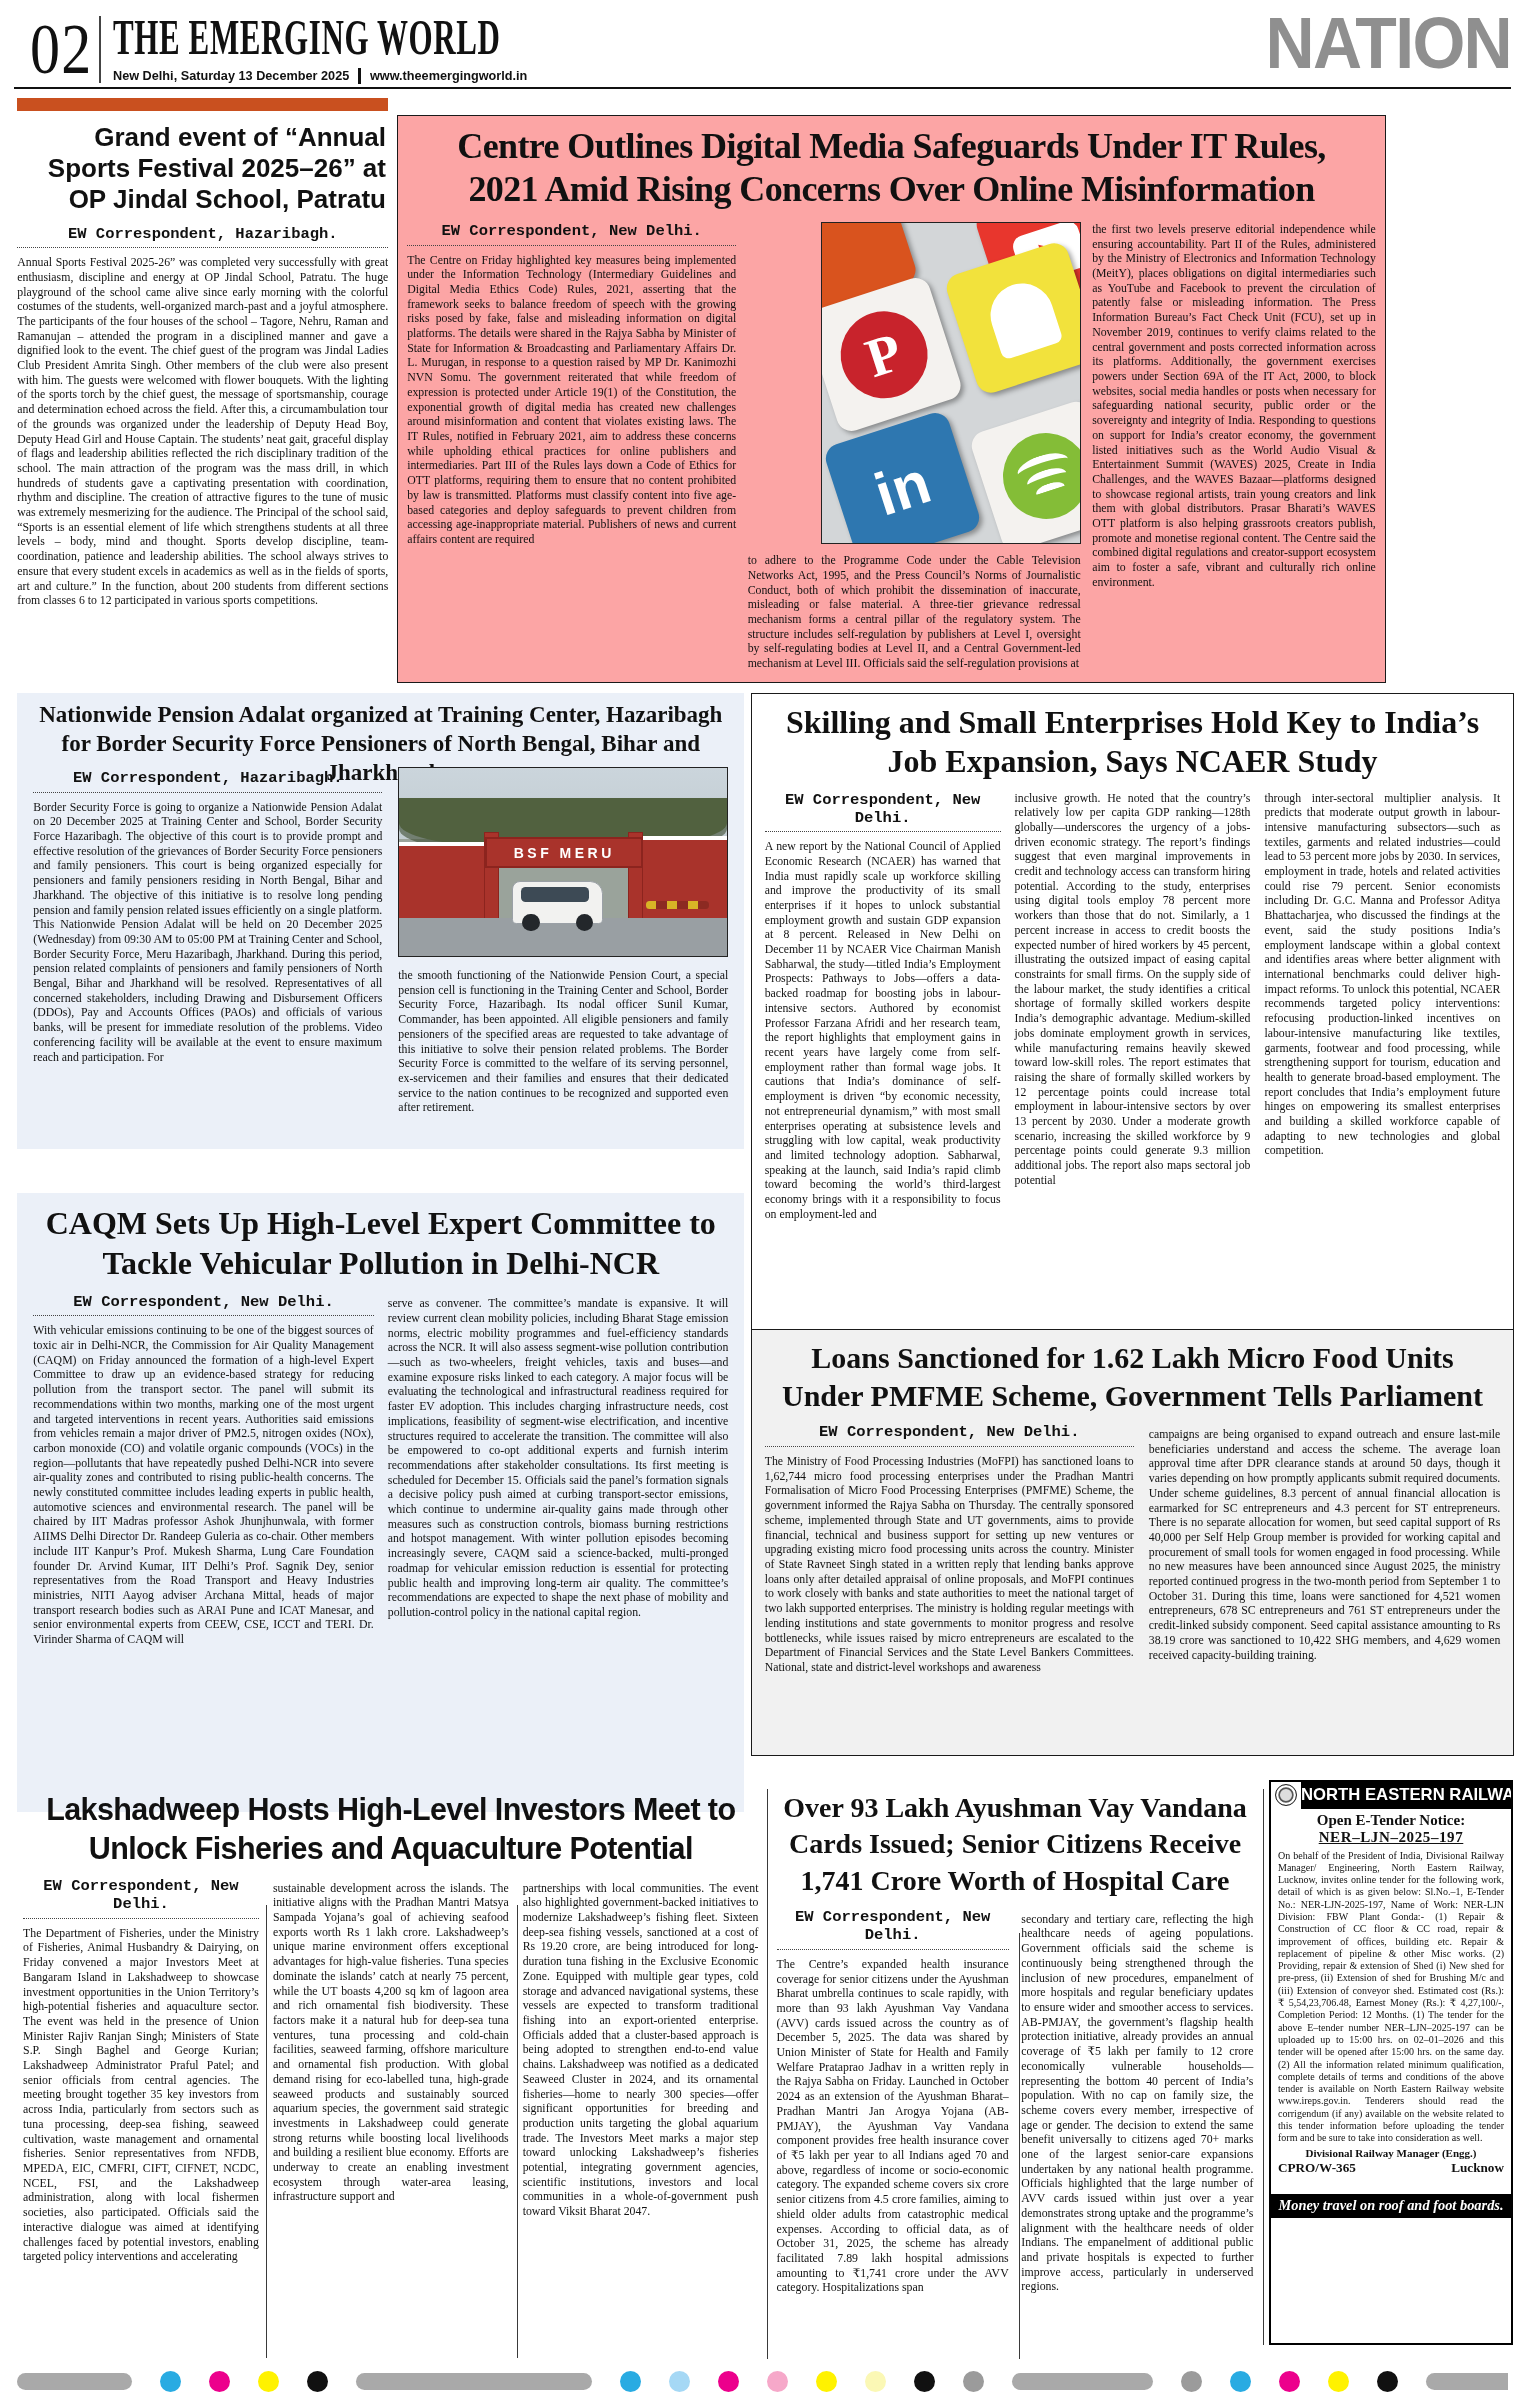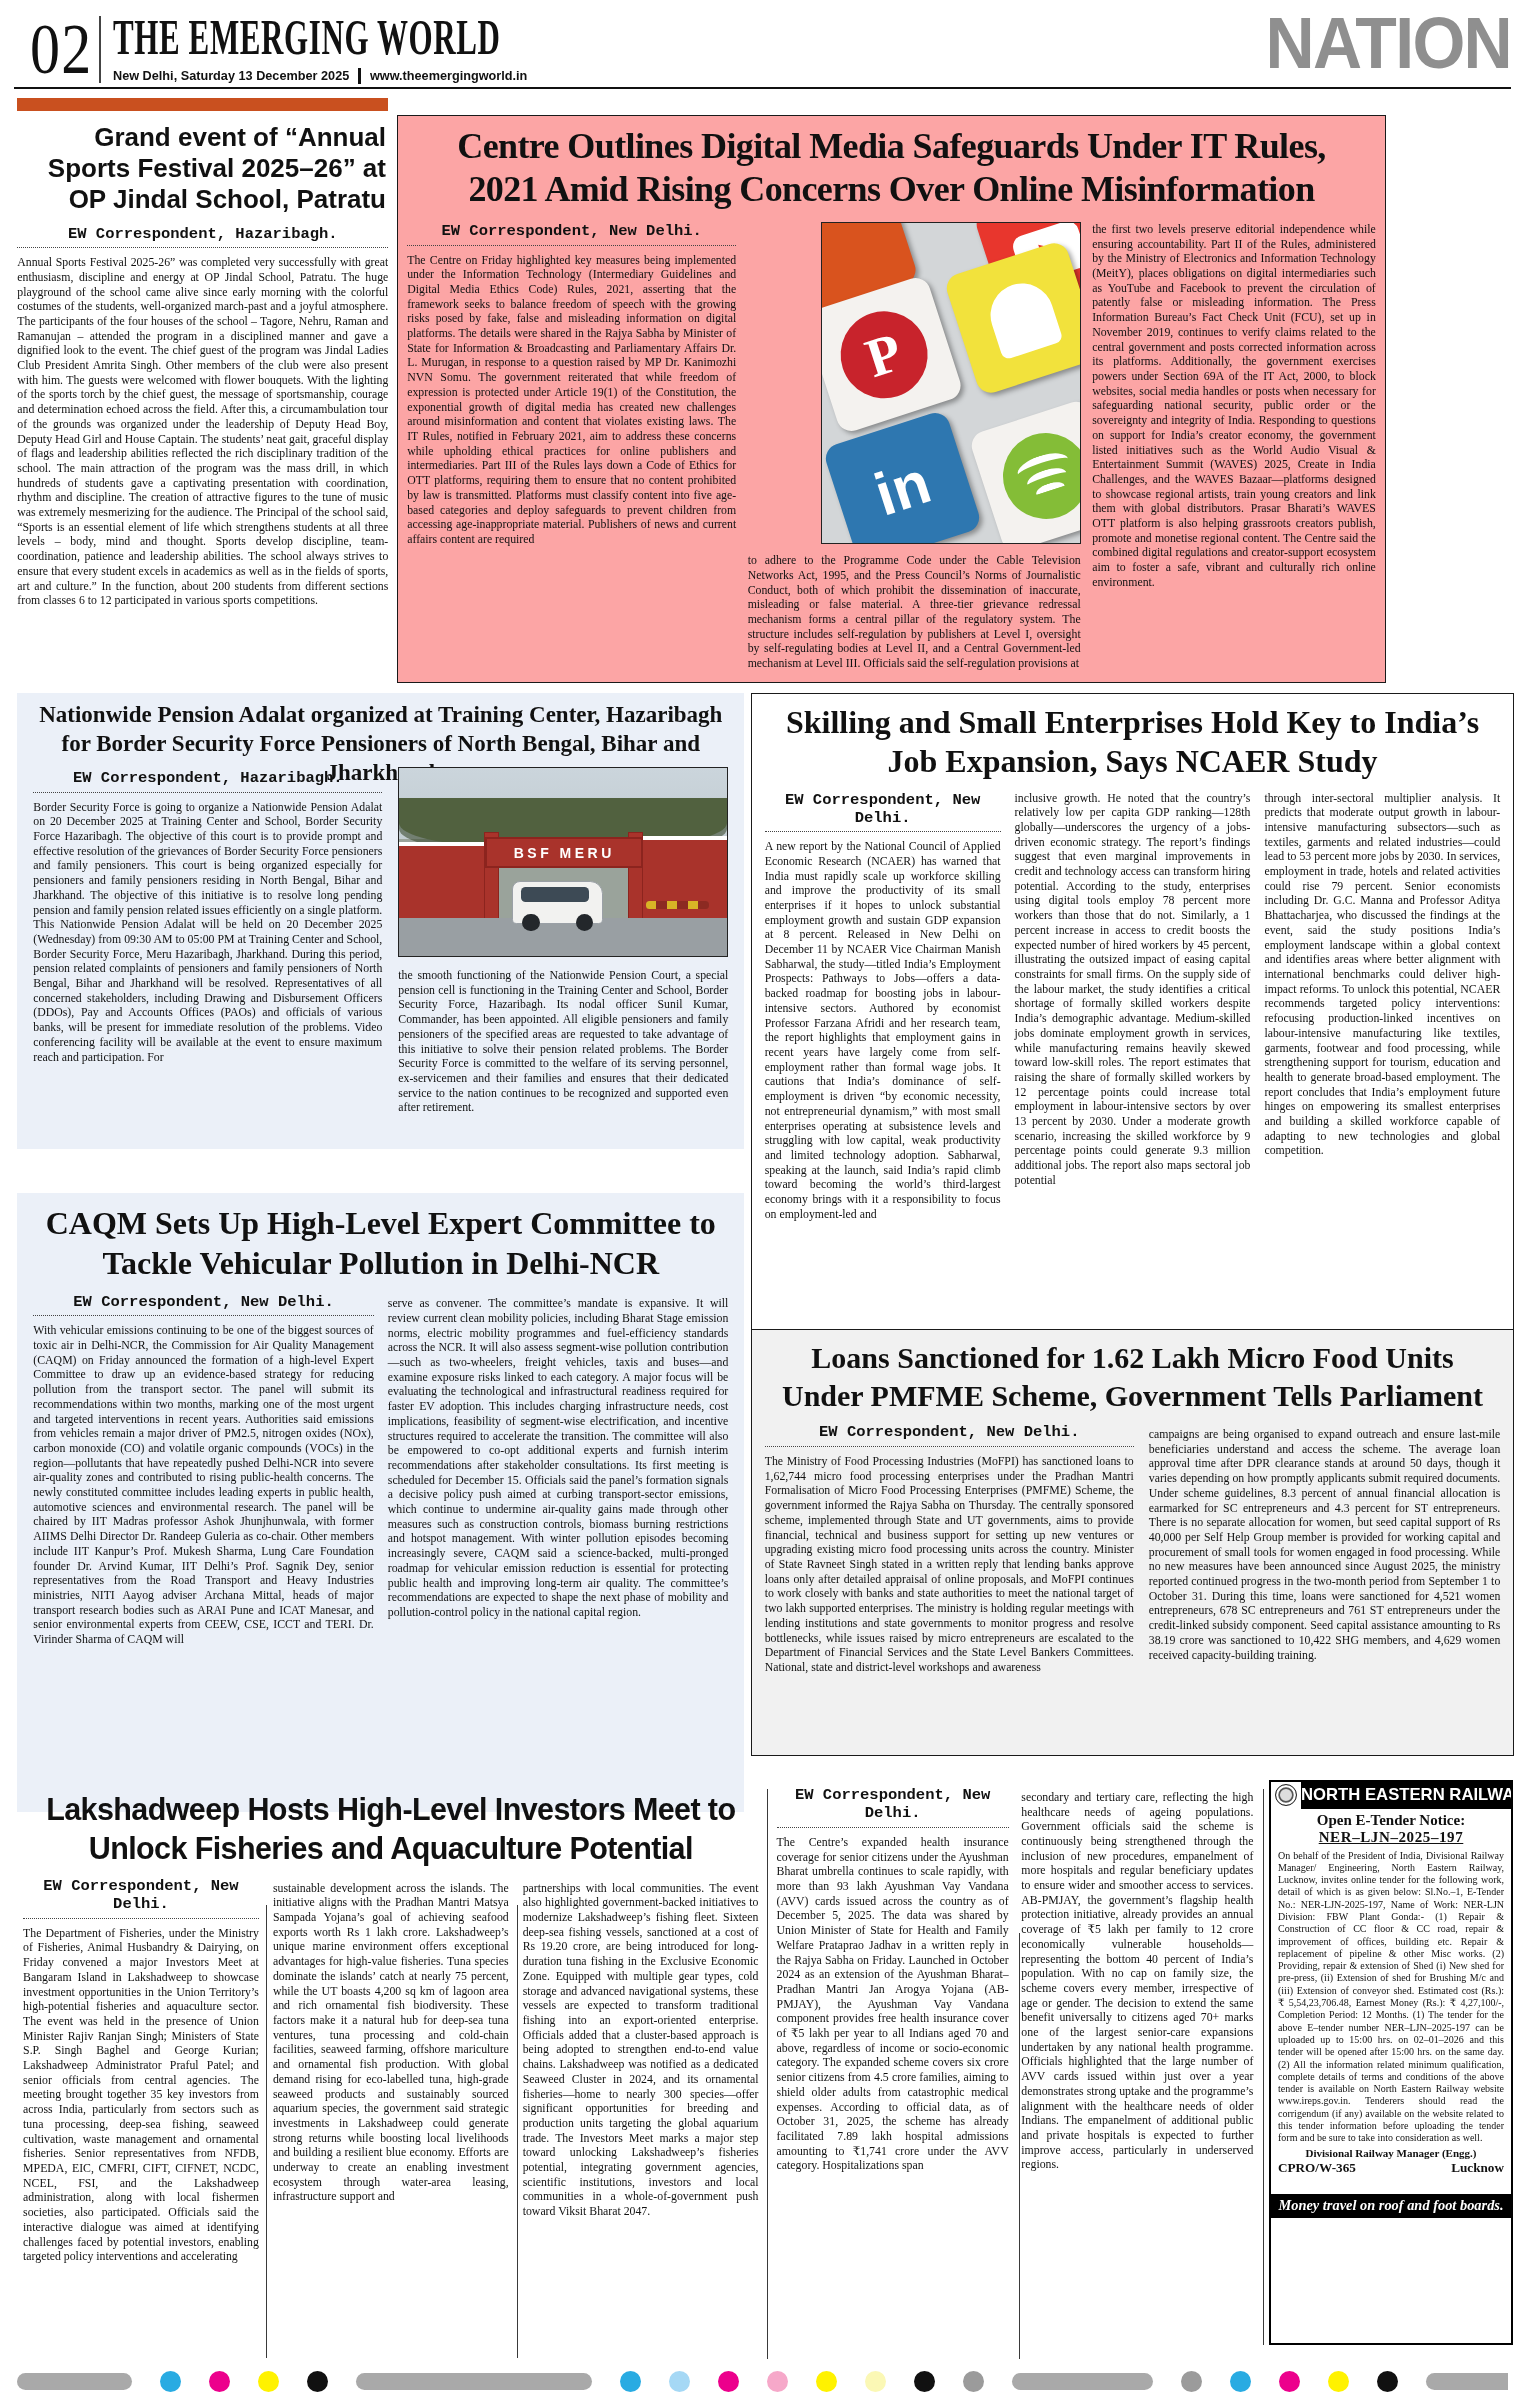--- a/index.html
+++ b/index.html
@@ -240,20 +240,21 @@
     <div>
       <div class="byline">EW Correspondent, New Delhi.</div>
       <div class="bodytext">The Department of Fisheries, under the Ministry of Fisheries, Animal Husbandry &amp; Dairying, on Friday convened a major Investors Meet at Bangaram Island in Lakshadweep to showcase investment opportunities in the Union Territory’s high-potential fisheries and aquaculture sector. The event was held in the presence of Union Minister Rajiv Ranjan Singh; Ministers of State S.P. Singh Baghel and George Kurian; Lakshadweep Administrator Praful Patel; and senior officials from central agencies. The meeting brought together 35 key investors from across India, particularly from sectors such as tuna processing, deep-sea fishing, seaweed cultivation, waste management and ornamental fisheries. Senior representatives from NFDB, MPEDA, EIC, CMFRI, CIFT, CIFNET, NCDC, NCEL, FSI, and the Lakshadweep administration, along with local fishermen societies, also participated. Officials said the interactive dialogue was aimed at identifying challenges faced by potential investors, enabling targeted policy interventions and accelerating</div>
     </div>
     <div class="bodytext" style="padding-top:3.5px;">sustainable development across the islands. The initiative aligns with the Pradhan Mantri Matsya Sampada Yojana’s goal of achieving seafood exports worth Rs 1 lakh crore.  Lakshadweep’s unique marine environment offers exceptional advantages for high-value fisheries. Tuna species dominate the islands’ catch at nearly 75 percent, while the UT boasts 4,200 sq km of lagoon area and rich ornamental fish biodiversity. These factors make it a natural hub for deep-sea tuna ventures, tuna processing and cold-chain facilities, seaweed farming, offshore mariculture and ornamental fish production. With global demand rising for eco-labelled tuna, high-grade seaweed products and sustainably sourced aquarium species, the government said strategic investments in Lakshadweep could generate strong returns while boosting local livelihoods and building a resilient blue economy.  Efforts are underway to create an enabling investment ecosystem through water-area leasing, infrastructure support and</div>
     <div class="bodytext" style="padding-top:3.5px;">partnerships with local communities. The event also highlighted government-backed initiatives to modernize Lakshadweep’s fishing fleet. Sixteen deep-sea fishing vessels, sanctioned at a cost of Rs 19.20 crore, are being introduced for long-duration tuna fishing in the Exclusive Economic Zone. Equipped with multiple gear types, cold storage and advanced navigational systems, these vessels are expected to transform traditional fishing into an export-oriented enterprise. Officials added that a cluster-based approach is being adopted to strengthen end-to-end value chains.  Lakshadweep was notified as a dedicated Seaweed Cluster in 2024, and its ornamental fisheries—home to nearly 300 species—offer significant opportunities for breeding and production units targeting the global aquarium trade.  The Investors Meet marks a major step toward unlocking Lakshadweep’s fisheries potential, integrating government agencies, scientific institutions, investors and local communities in a whole-of-government push toward Viksit Bharat 2047.</div>
   </div>
 </section>
 
 <section class="art-h">
+  <h2 class="hl-h">Over 93 Lakh Ayushman Vay Vandana Cards Issued; Senior Citizens Receive 1,741 Crore Worth of Hospital Care</h2>
   <div class="h-cols">
     <div>
       <div class="byline">EW Correspondent, New Delhi.</div>
       <div class="bodytext">The Centre’s expanded health insurance coverage for senior citizens under the Ayushman Bharat umbrella continues to scale rapidly, with more than 93 lakh Ayushman Vay Vandana (AVV) cards issued across the country as of December 5, 2025. The data was shared by Union Minister of State for Health and Family Welfare Prataprao Jadhav in a written reply in the Rajya Sabha on Friday.  Launched in October 2024 as an extension of the Ayushman Bharat–Pradhan Mantri Jan Arogya Yojana (AB-PMJAY), the Ayushman Vay Vandana component provides free health insurance cover of ₹5 lakh per year to all Indians aged 70 and above, regardless of income or socio-economic category. The expanded scheme covers six crore senior citizens from 4.5 crore families, aiming to shield older adults from catastrophic medical expenses. According to official data, as of October 31, 2025, the scheme has already facilitated 7.89 lakh hospital admissions amounting to ₹1,741 crore under the AVV category. Hospitalizations span</div>
     </div>
     <div class="bodytext" style="padding-top:3.5px;">secondary and tertiary care, reflecting the high healthcare needs of ageing populations. Government officials said the scheme is continuously being strengthened through the inclusion of new procedures, empanelment of more hospitals and regular beneficiary updates to ensure wider and smoother access to services. AB-PMJAY, the government’s flagship health protection initiative, already provides an annual coverage of ₹5 lakh per family to 12 crore economically vulnerable households—representing the bottom 40 percent of India’s population. With no cap on family size, the scheme covers every member, irrespective of age or gender.  The decision to extend the same benefit universally to citizens aged 70+ marks one of the largest senior-care expansions undertaken by any national health programme. Officials highlighted that the large number of AVV cards issued within just over a year demonstrates strong uptake and the programme’s alignment with the healthcare needs of older Indians. The empanelment of additional public and private hospitals is expected to further improve access, particularly in underserved regions.</div>
   </div>
 </section>
 
 <div class="vr" style="left:266px;top:1905px;height:453px;"></div>

